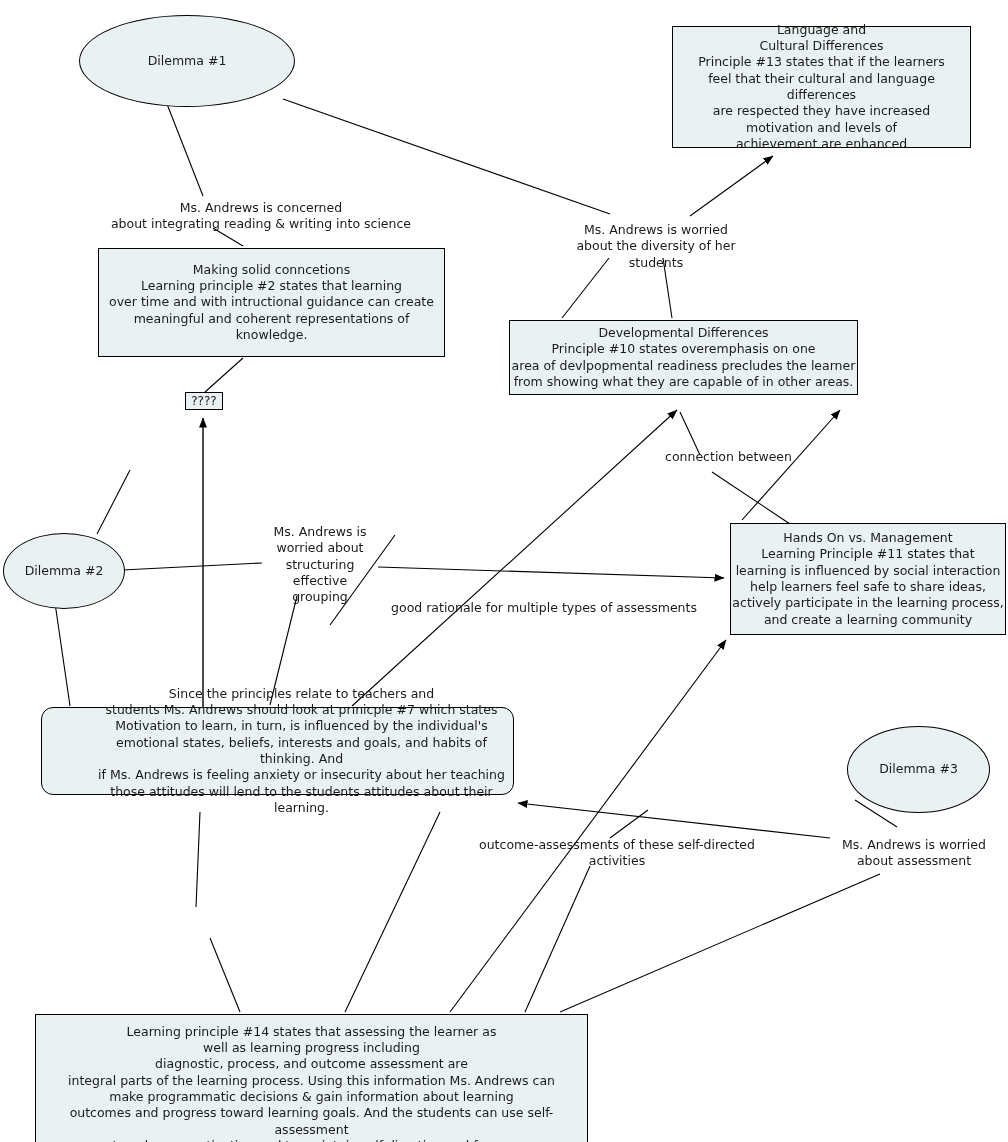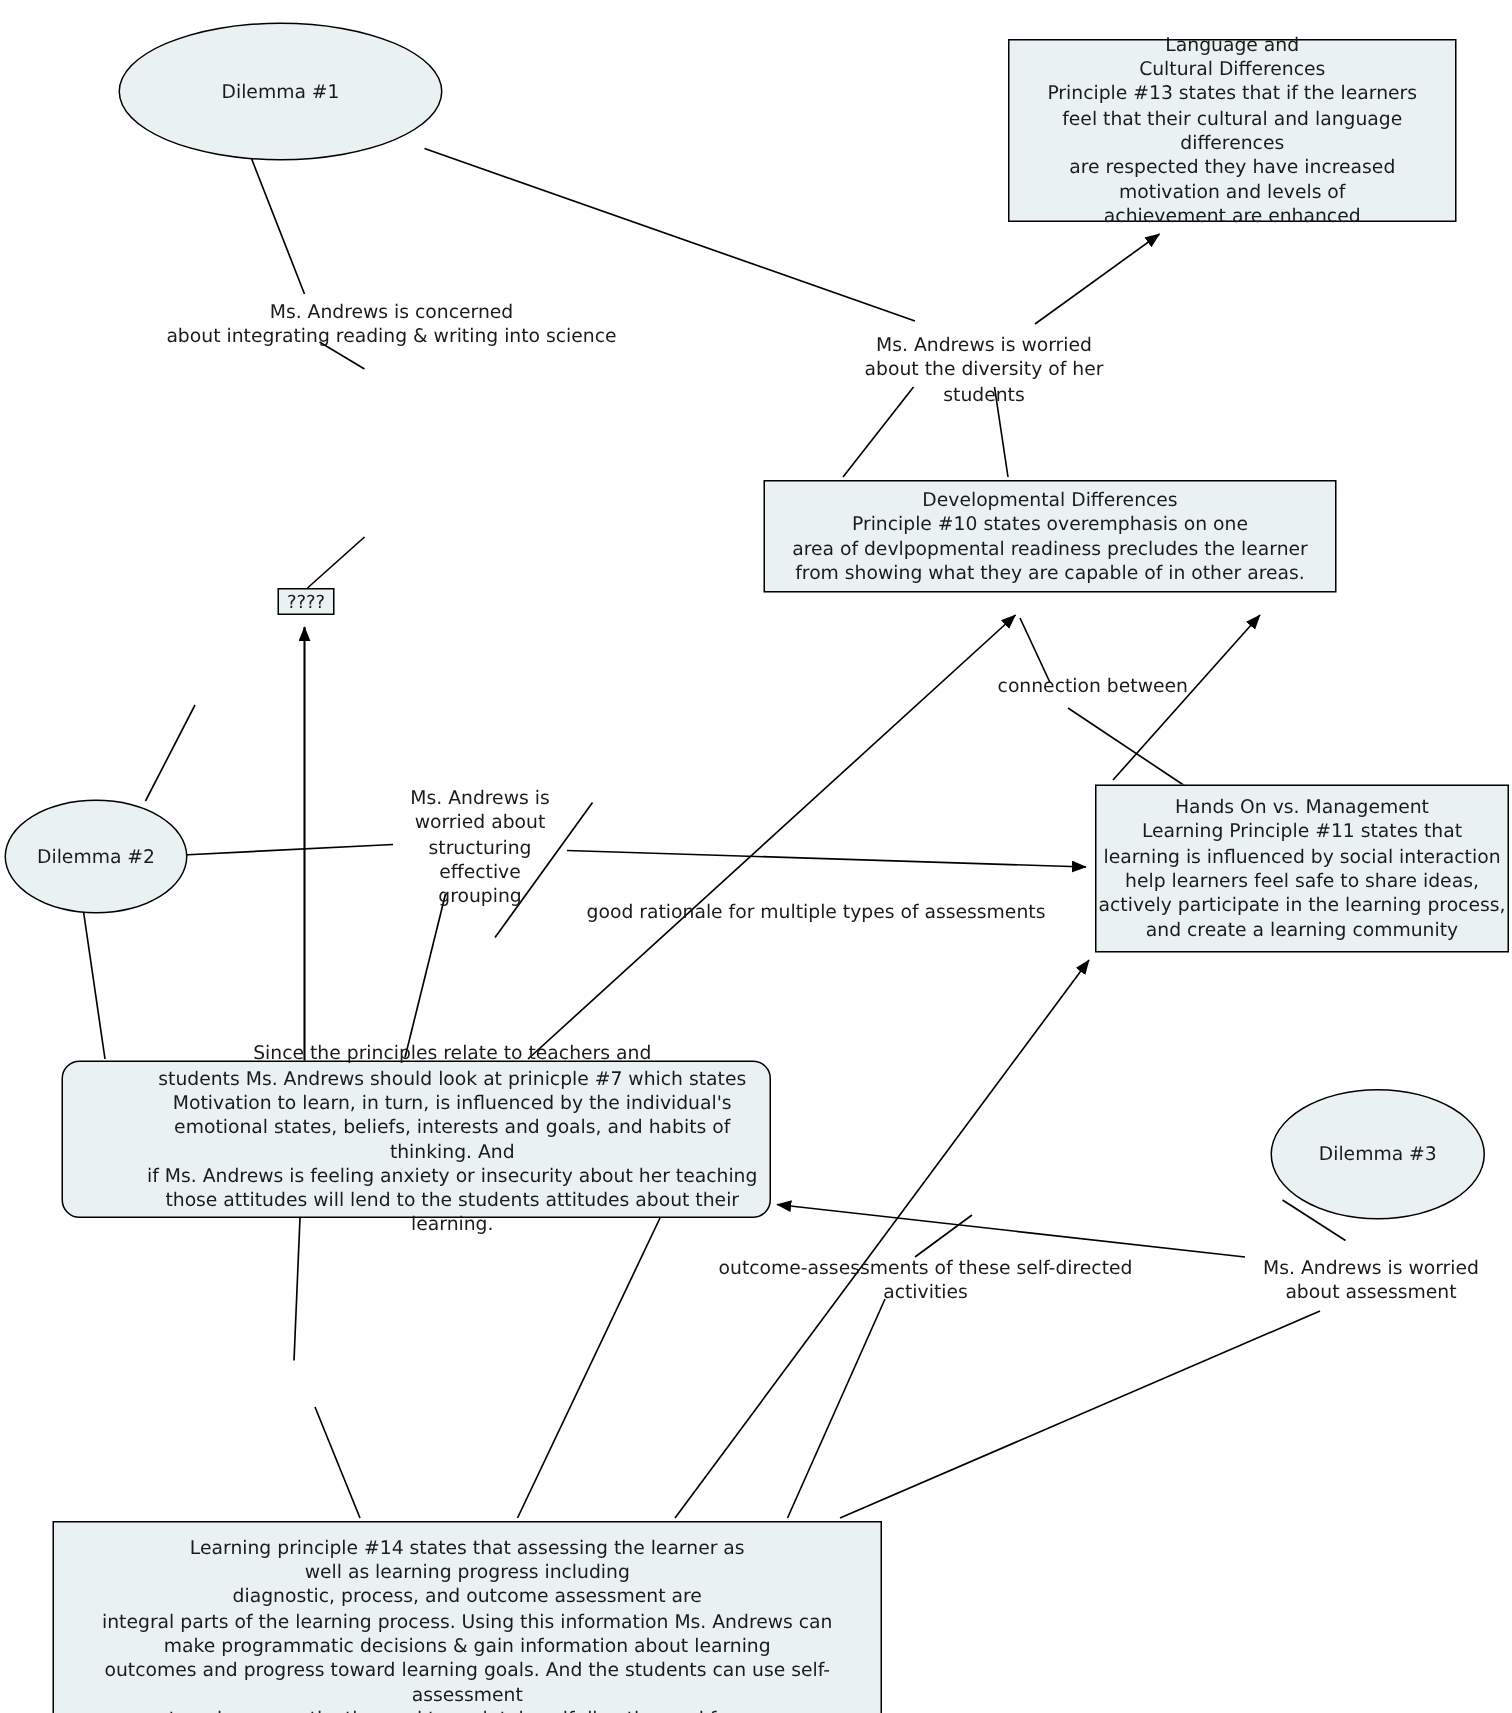--- a/index.html
+++ b/index.html
@@ -178,22 +178,28 @@
   <div class="node" style="left:672px; top:26px; width:299px; height:122px;">
     <span>Language and
 Cultural Differences
 Principle #13 states that if the learners
 feel that their cultural and language differences
 are respected they have increased
 motivation and levels of
 achievement are enhanced</span>
   </div>
 
-
-  <div class="node" style="left:509px; top:320px; width:382px; height:75px;text-align:center;">
+  <div class="node" style="left:98px; top:248px; width:347px; height:109px;">
+    <span>Making solid conncetions
+Learning principle #2 states that learning
+over time and with intructional guidance can create
+meaningful and coherent representations of knowledge.</span>
+  </div>
+
+  <div class="node" style="left:509px; top:320px; width:349px; height:75px;text-align:center;">
     <span>Developmental Differences
 Principle #10 states overemphasis on one
 area of devlpopmental readiness precludes the learner
 from showing what they are capable of in other areas.</span>
   </div>
 
   <div class="node" style="left:730px; top:523px; width:276px; height:112px;">
     <span>Hands On vs. Management
 Learning Principle #11 states that
 learning is influenced by social interaction
@@ -203,21 +209,21 @@
   </div>
 
   <div class="node ellipse" style="left:3px; top:533px; width:122px; height:76px;">
     <span>Dilemma #2</span>
   </div>
 
   <div class="node ellipse" style="left:847px; top:726px; width:143px; height:87px;">
     <span>Dilemma #3</span>
   </div>
 
-  <div class="node rounded" style="left:41px; top:707px; width:473px; height:105px;padding-left:48px;">
+  <div class="node rounded" style="left:41px; top:707px; width:473px; height:88px;padding-left:48px;">
     <span>Since the principles relate to teachers and
 students Ms. Andrews  should look at prinicple #7 which states
 Motivation to learn, in turn, is influenced by the individual's
 emotional states, beliefs, interests and goals, and habits of thinking. And
 if Ms. Andrews is feeling anxiety or insecurity about her teaching
 those attitudes will lend to the students attitudes about their learning.</span>
   </div>
 
   <div class="node" style="left:35px; top:1014px; width:553px; height:150px;">
     <span>Learning principle #14 states that assessing the learner as

